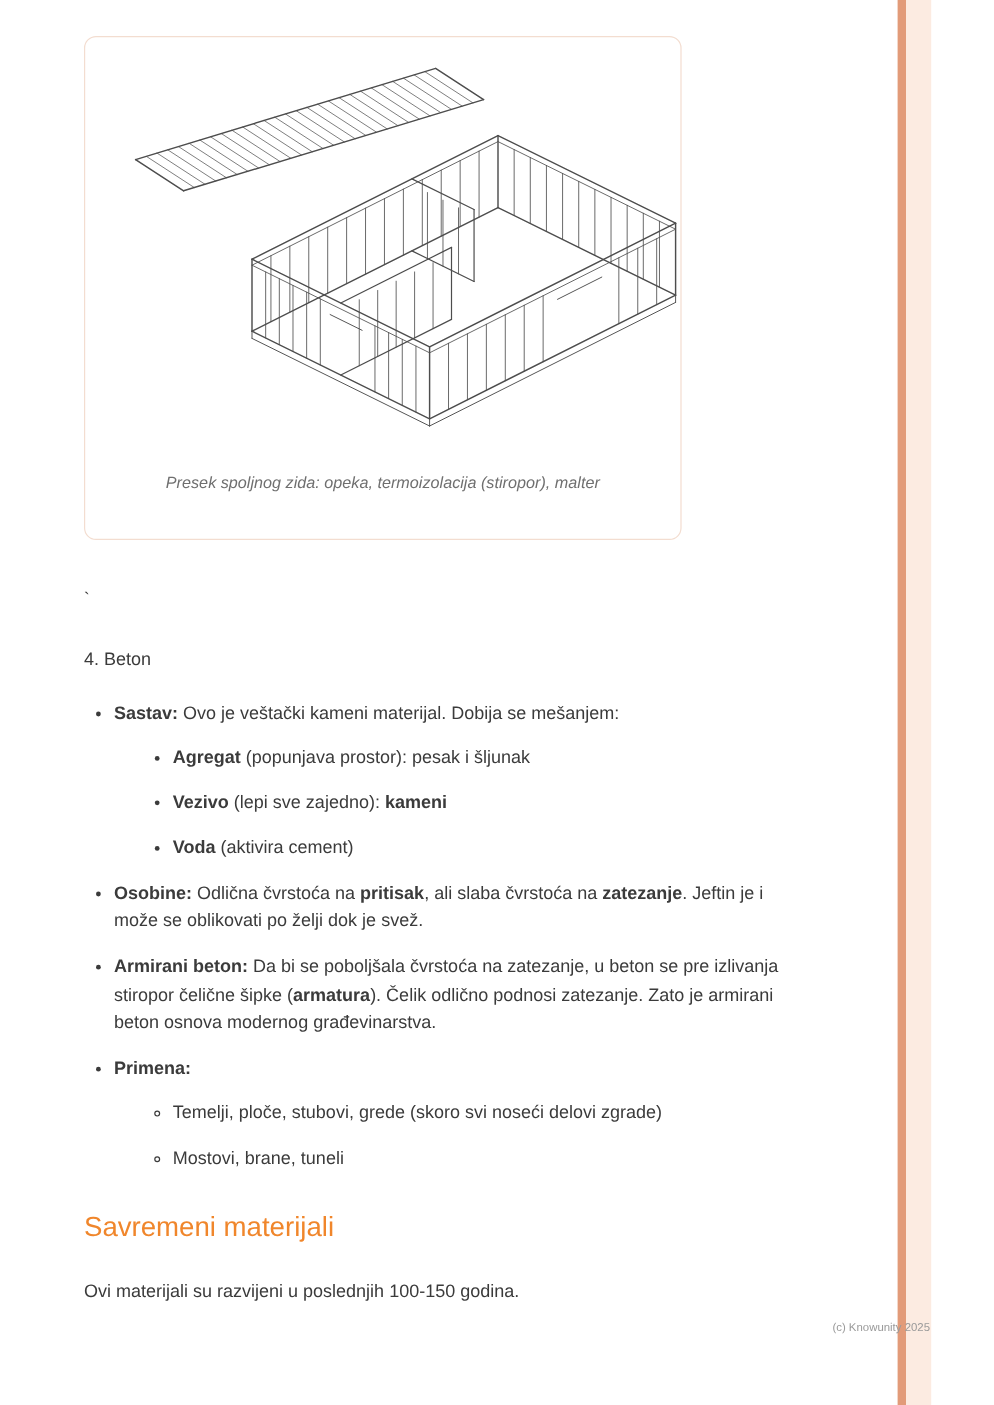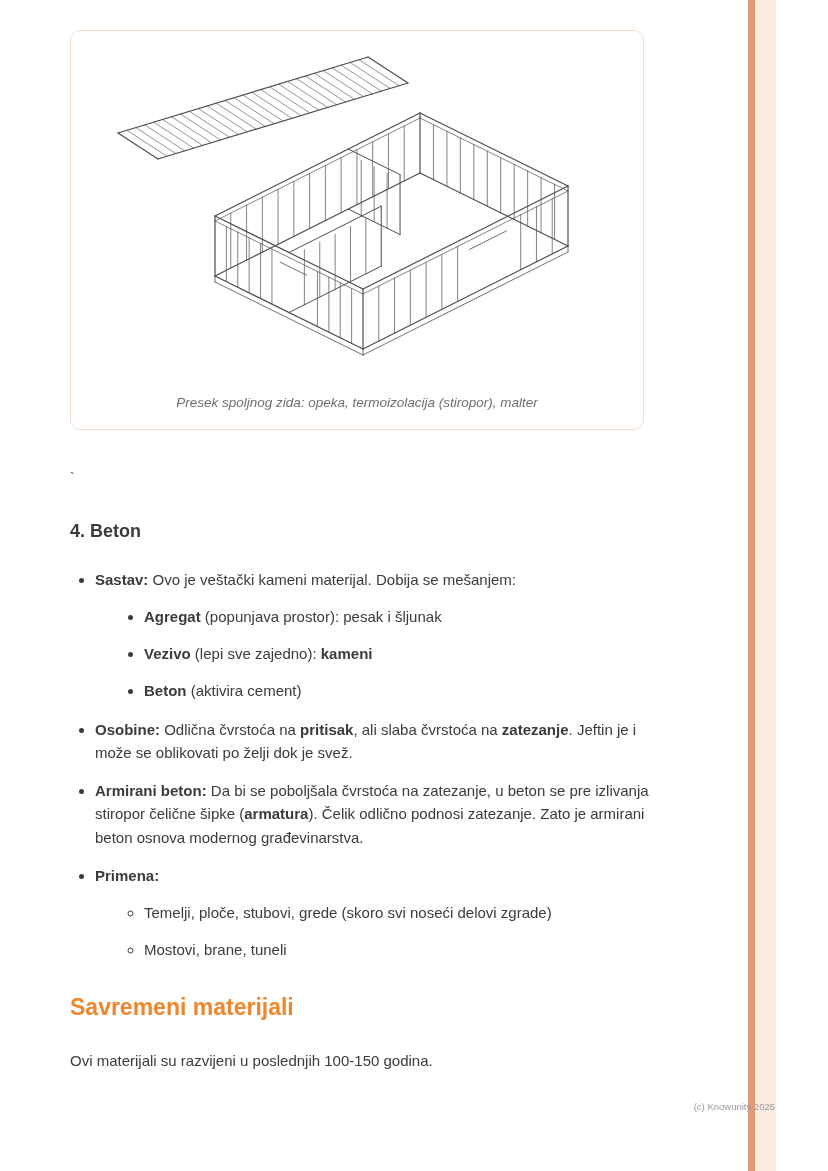--- a/index.html
+++ b/index.html
@@ -6,31 +6,31 @@
     --accent:#f0862b; --text:#3b3b3b; --caption:#6f6f6f; --card_border:#f3ddd0;
     --stripe_dark:#e29b79; --stripe_light:#fcebe1; --footer:#9a9a9a; --drawing_stroke:#4d4d4d;
   }
   *{margin:0;padding:0;box-sizing:border-box}
   html,body{width:828px;height:1171px;background:#ffffff;}
   body{font-family:"Liberation Sans", sans-serif;color:var(--text);}
   .page{position:relative;width:828px;height:1171px;overflow:hidden;font-size:15px;line-height:1.55;background:#fff;}
   .stripe-light{position:absolute;left:755px;top:0;width:21px;height:1171px;background:var(--stripe_light);}
   .stripe-dark{position:absolute;left:748px;top:0;width:7px;height:1171px;background:var(--stripe_dark);}
   .content{position:absolute;left:70px;top:30px;width:600px;}
-  .figure-card{display:block;width:574px;border:1px solid var(--card_border);border-radius:10px;background:#fff;padding:10px 24px 15px;}
+  .figure-card{display:block;width:498px;border:1px solid var(--card_border);border-radius:10px;background:#fff;padding:10px 24px 35px;}
   .figure-card svg{display:block;margin:0 auto;}
   .figure-caption{margin-top:12px;text-align:center;font-style:italic;font-size:13.5px;color:var(--caption);}
   .stray{margin-top:38px;font-size:14px;}
-  h3.bold-heading{margin-top:28px;font-size:18px;font-weight:700;}
+  h3.bold-heading{margin-top:28px;font-size:15px;font-weight:400;}
   ul.l1{margin-top:22px;padding-left:25px;list-style:disc;}
   ul.l1>li{margin-bottom:15px;}
   ul.l2{margin-top:14px;padding-left:25px;list-style:disc;}
   ul.l2.circle{list-style:circle;}
   ul.l2>li{margin-bottom:14px;margin-left:24px;}
-  h2.accent{margin-top:28px;font-size:23px;font-weight:700;color:var(--accent);}
+  h2.accent{margin-top:28px;font-size:23px;font-weight:400;color:var(--accent);}
   p.intro{margin-top:24px;}
   h3.sub{margin-top:26px;font-size:15px;font-weight:700;}
   .footer{position:absolute;right:53px;top:1100px;font-size:9.5px;color:var(--footer);margin-left:13px;}
   strong{font-weight:700;}
 </style>
 </head>
 <body>
 
 <div class="page">
 
@@ -158,21 +158,21 @@
     <div class="stray">`</div>
 
     <h3 class="bold-heading">4. Beton</h3>
 
     <ul class="l1">
       <li>
         <strong>Sastav:</strong><span> Ovo je veštački kameni materijal. Dobija se mešanjem:</span>
         <ul class="l2">
           <li><strong>Agregat</strong><span> (popunjava prostor): pesak i šljunak</span></li>
           <li><strong>Vezivo</strong><span> (lepi sve zajedno): </span><strong>kameni</strong></li>
-          <li><strong>Beton</strong><span> (aktivira cement)</span></li>
+          <li><strong>Voda</strong><span> (aktivira cement)</span></li>
         </ul>
       </li>
 
       <li>
         <strong>Osobine:</strong><span> Odlična čvrstoća na </span><strong>pritisak</strong><span>, ali slaba čvrstoća na </span><strong>zatezanje</strong><span>. Jeftin je i može se oblikovati po želji dok je svež.</span>
       </li>
 
       <li>
         <strong>Armirani beton:</strong><span> Da bi se poboljšala čvrstoća na zatezanje, u beton se pre izlivanja stiropor čelične šipke (</span><strong>armatura</strong><span>). Čelik odlično podnosi zatezanje. Zato je armirani beton osnova modernog građevinarstva.</span>
       </li>

